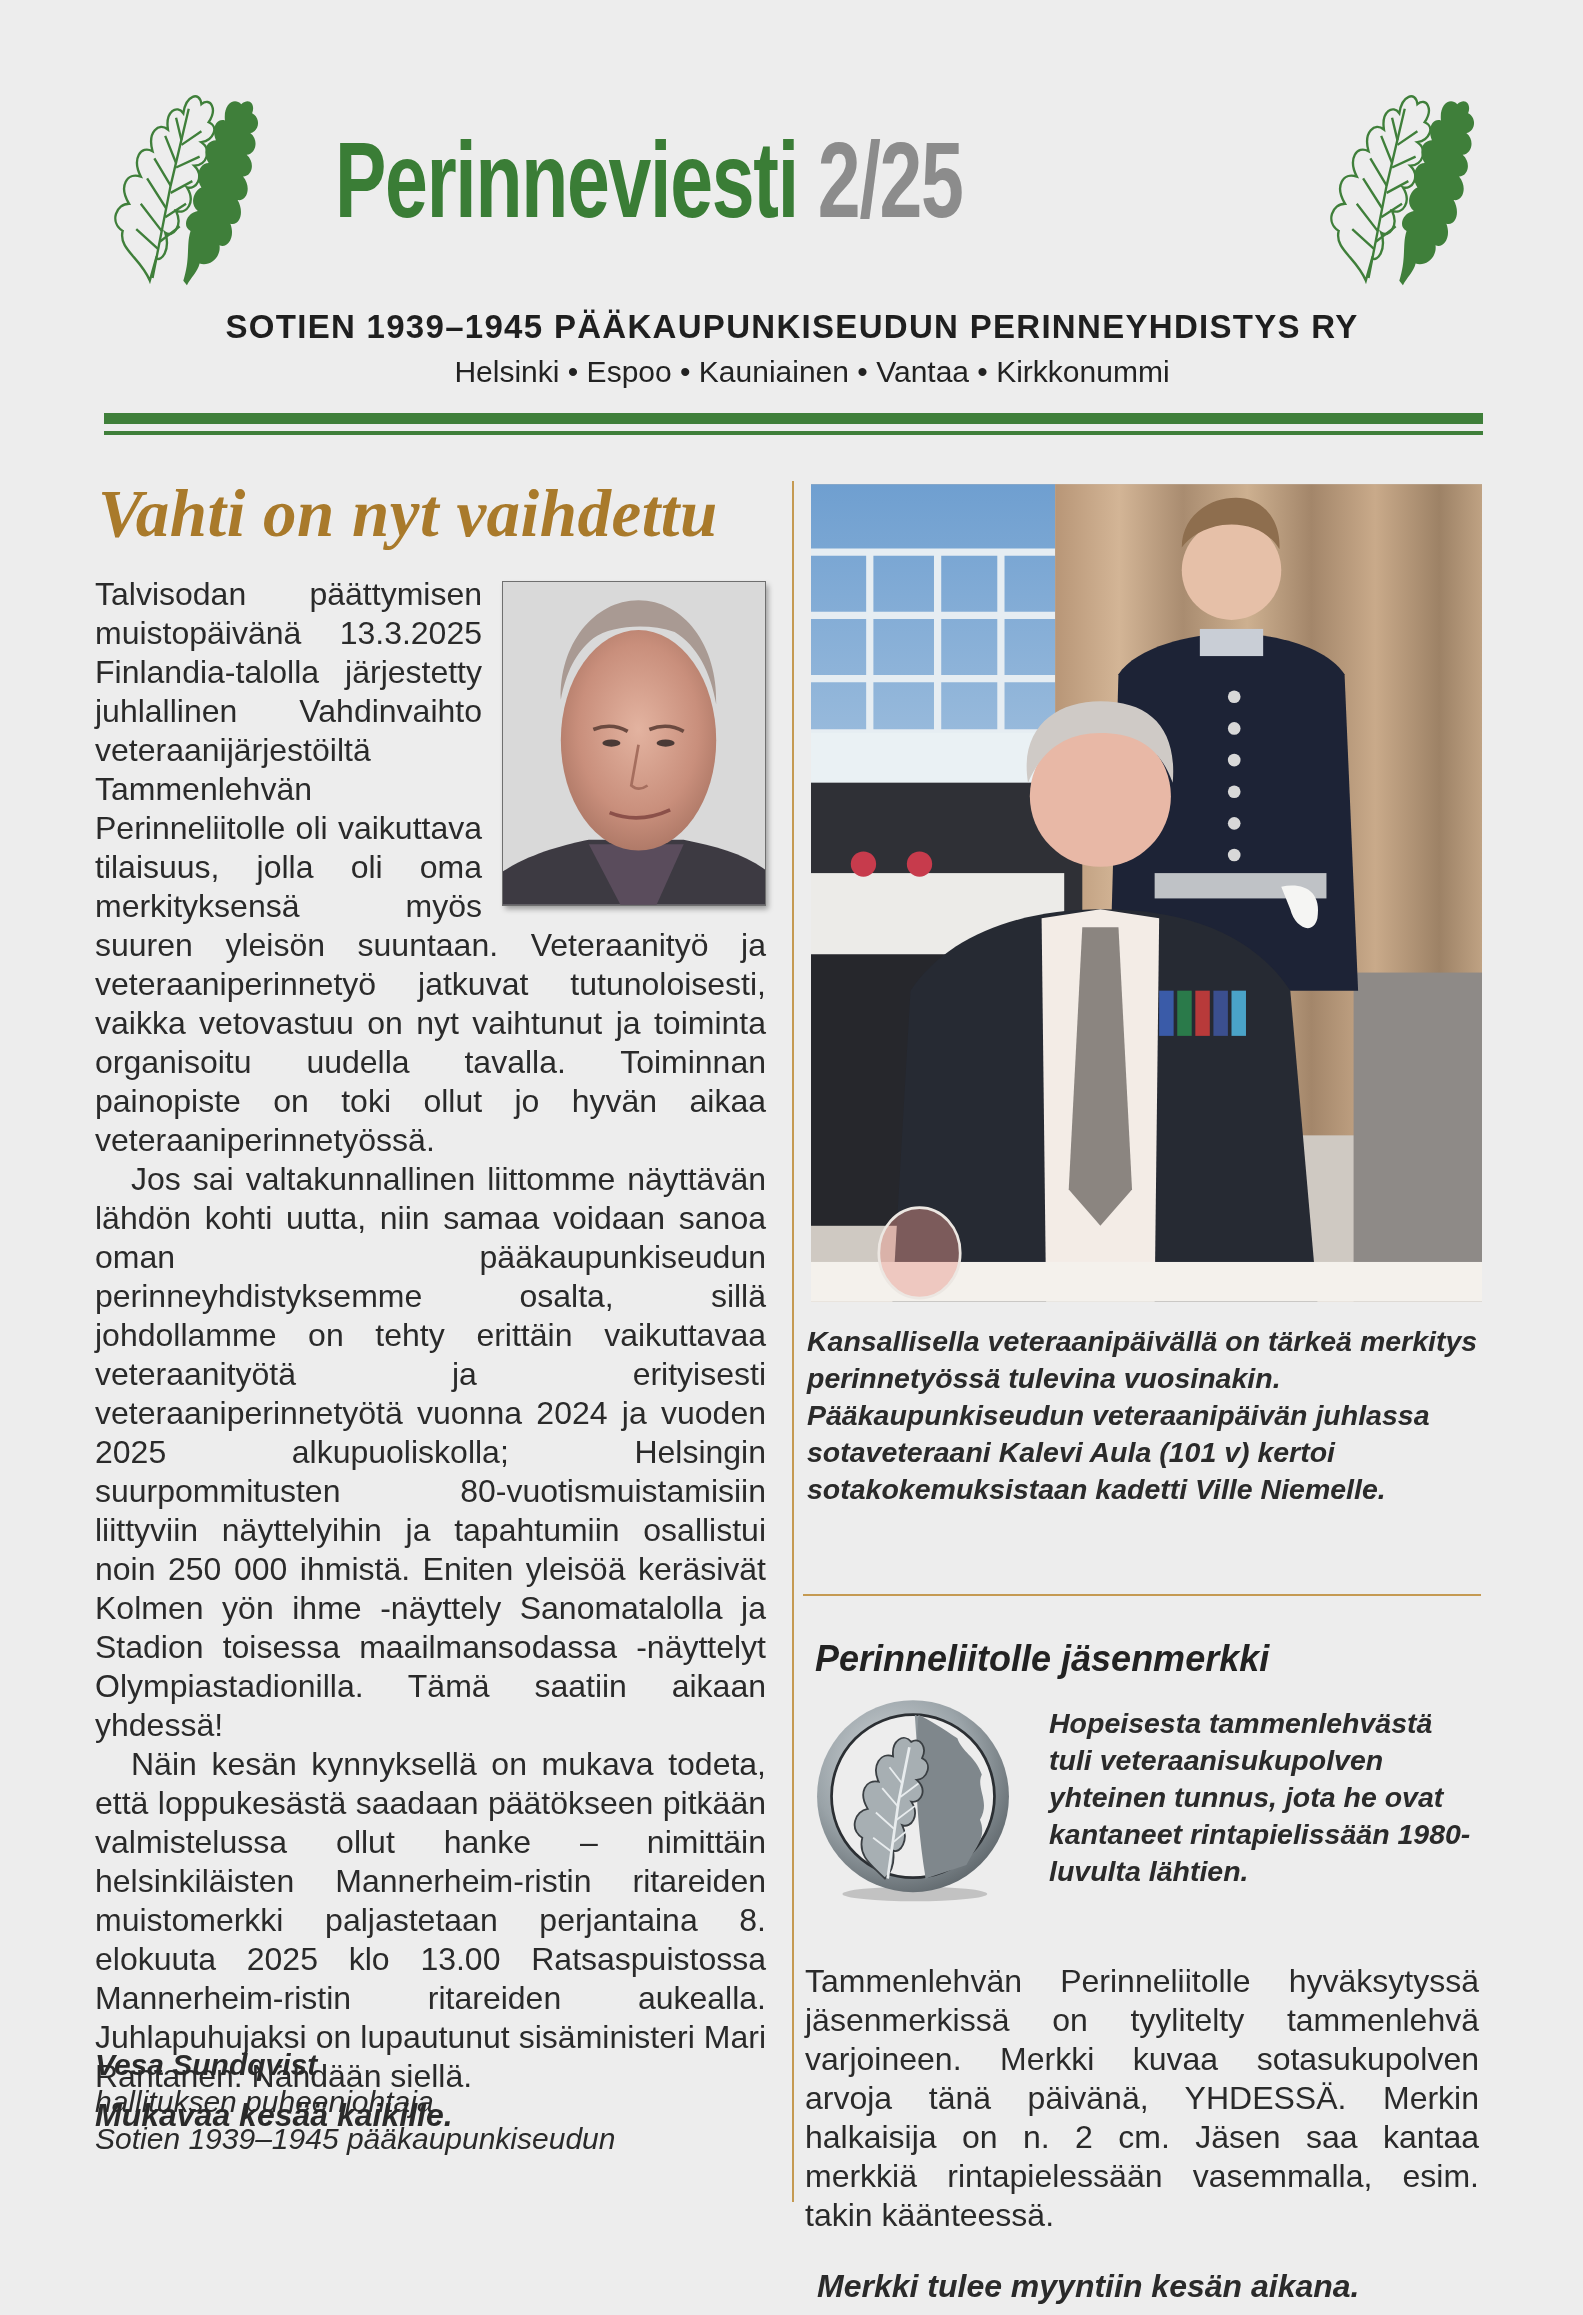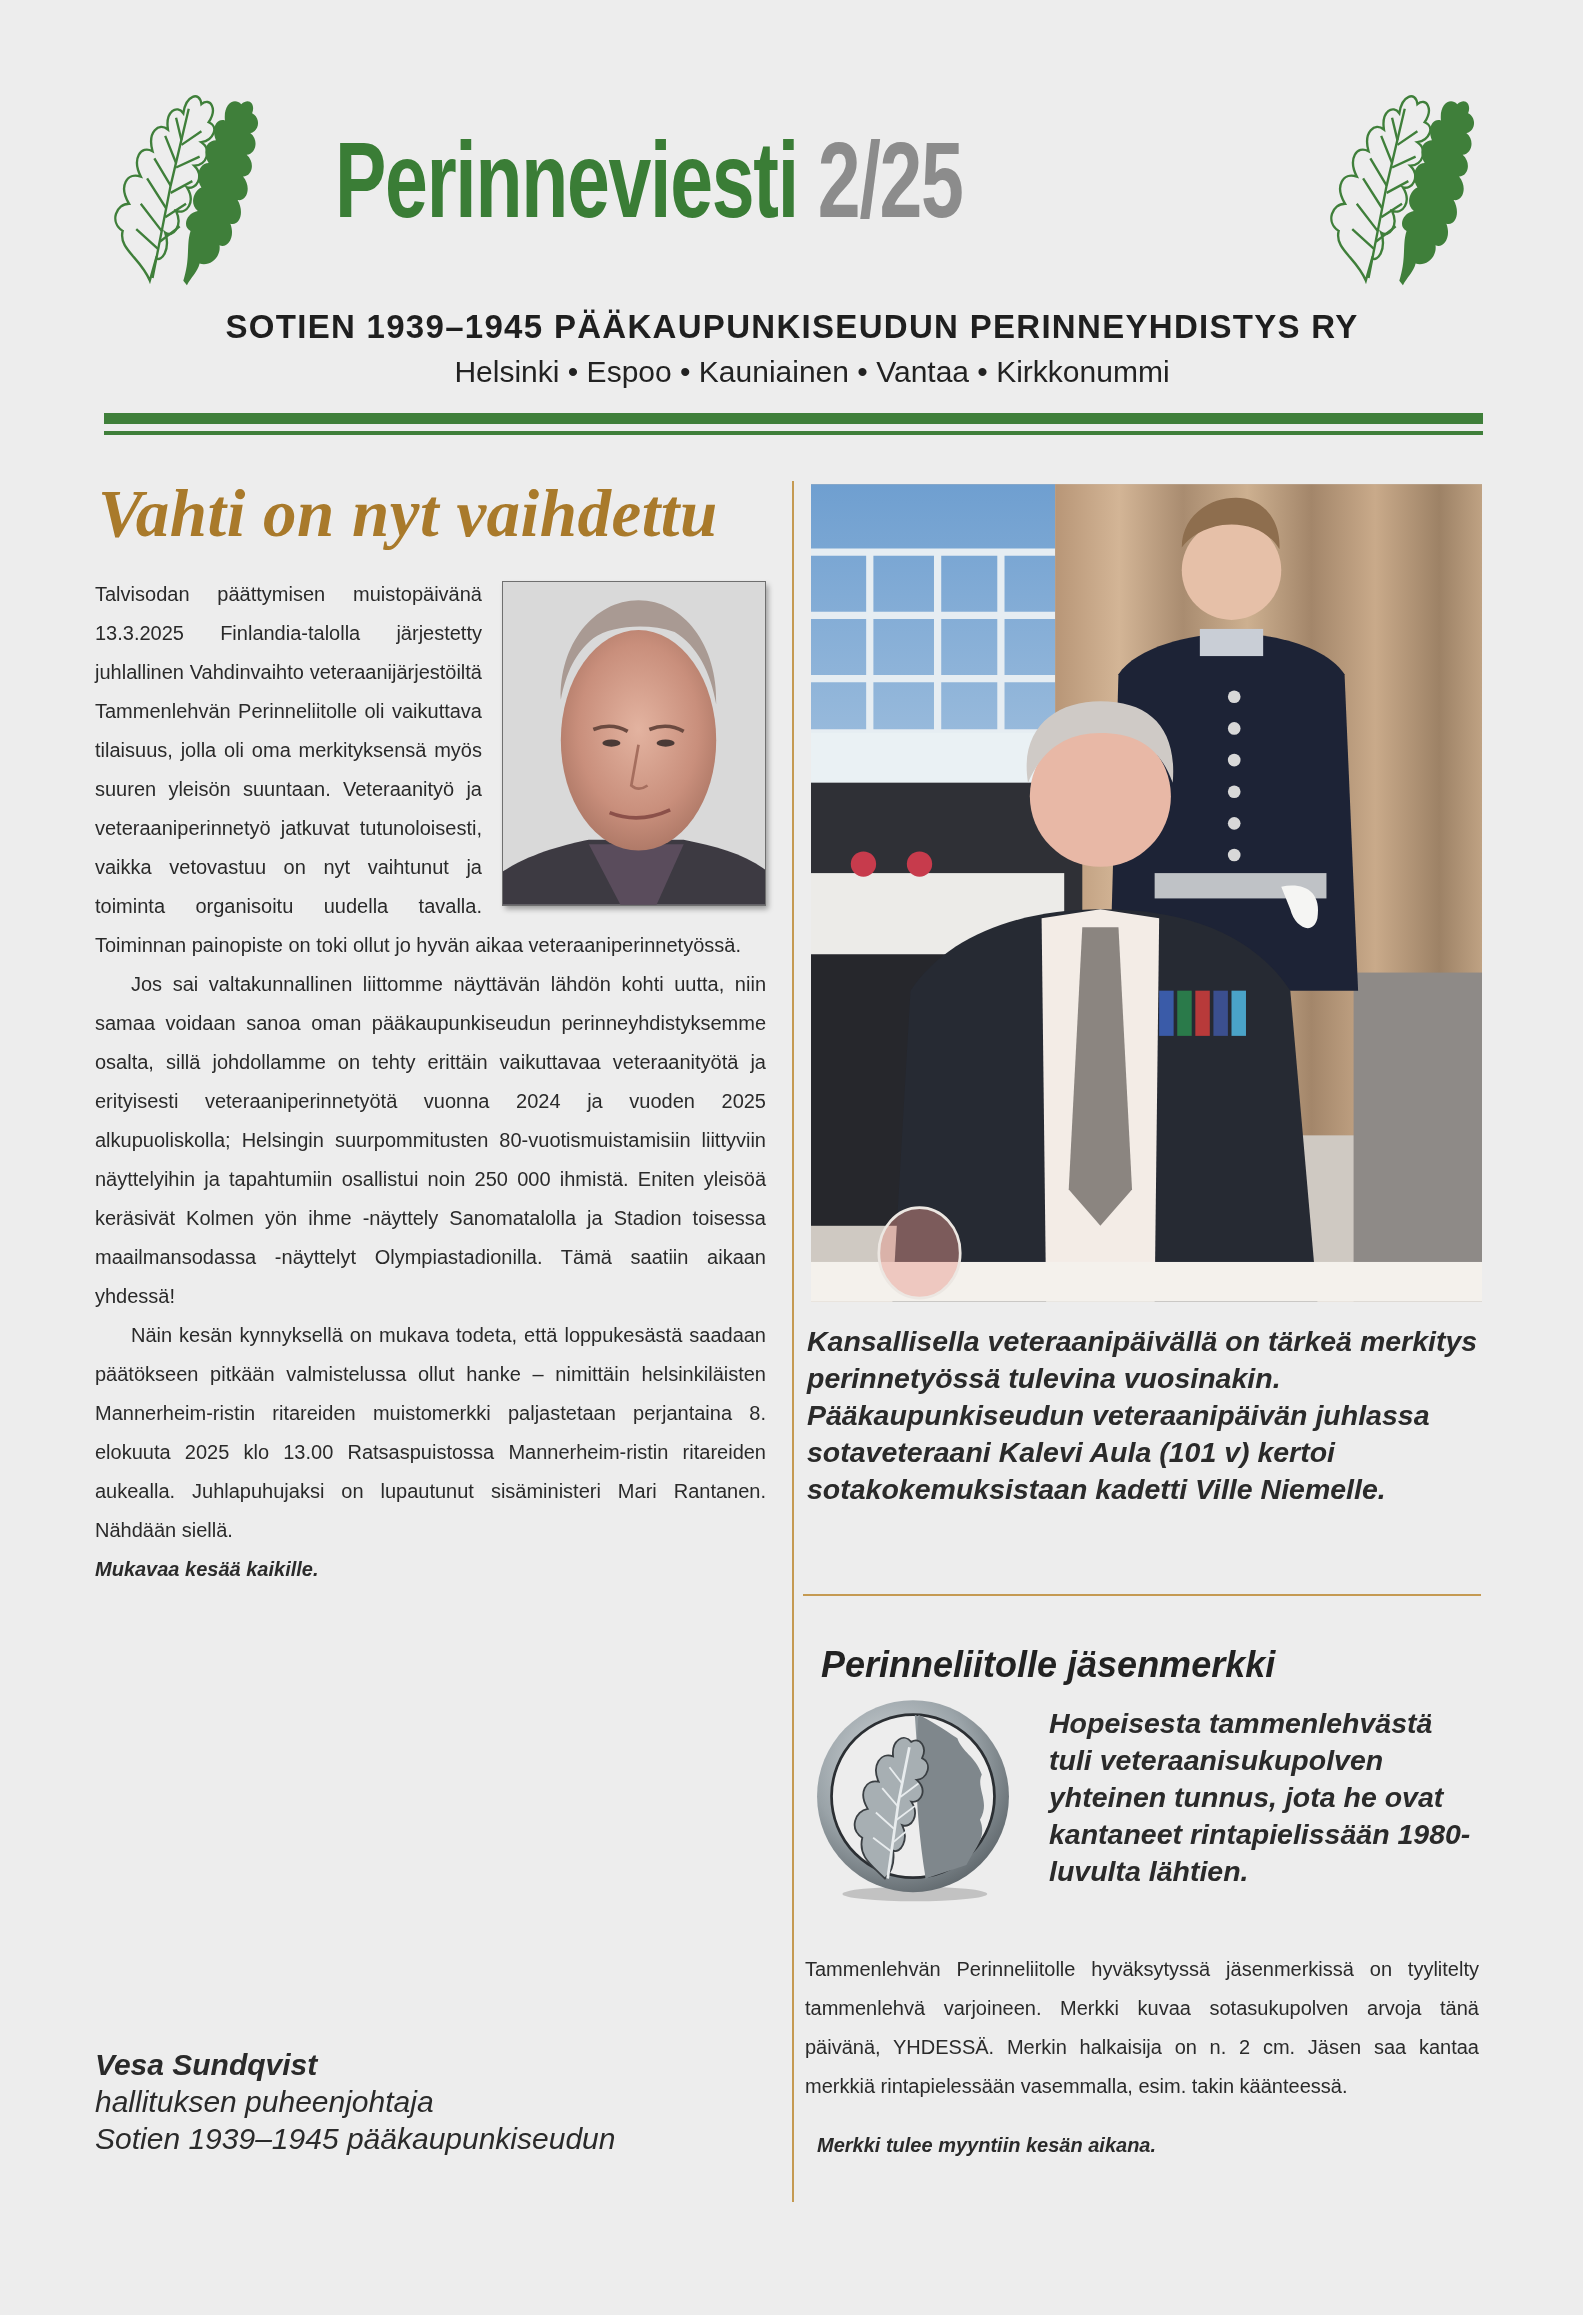--- a/index.html
+++ b/index.html
@@ -37,21 +37,21 @@
   
   .col-divider { position: absolute; left: 792px; top: 481px; width: 1.8px; height: 1721px; background: #c59a52; }
 
   
   .headline {
     position: absolute; left: 98px; top: 475px;
     font-family: "Liberation Serif", serif; font-style: italic; font-weight: bold;
     font-size: 67px; color: #a97a2b; letter-spacing: 0.5px; white-space: nowrap;
   }
   .body-text {
-    font-size: 20px; line-height: 39px; color: #2a2a2a;
+    font-size: 32px; line-height: 39px; color: #2a2a2a;
     text-align: justify; margin: 0;
   }
   .left-col { position: absolute; left: 95px; top: 575px; width: 671px; }
   .left-col p { margin: 0; }
   .left-col p.indent { text-indent: 36px; }
   .portrait {
     float: right; width: 262px; height: 323px; margin: 6.3px 0 9px 20px;
     border: 1.8px solid #6f6f6f; box-shadow: 2.7px 3.6px 5.4px rgba(0,0,0,0.35);
     background: #dadada; position: relative; overflow: hidden;
   }
@@ -230,21 +230,21 @@
       <ellipse cx="120" cy="850" rx="45" ry="50" fill="rgba(230,150,140,0.45)" stroke="#ece7e2" stroke-width="3"></ellipse>
     </svg>
   </div>
 
   <div class="caption">Kansallisella veteraanipäivällä on tärkeä merkitys perinnetyössä tulevina vuosinakin. Pääkaupunkiseudun veteraanipäivän juhlassa sotaveteraani Kalevi Aula (101 v) kertoi sotakokemuksistaan kadetti Ville Niemelle.</div>
 </section>
 
 <div class="gold-rule"></div>
 
 <section>
-  <h2 class="subhead" style="margin:16px;">Perinneliitolle jäsenmerkki</h2>
+  <h2 class="subhead" style="margin:10px;">Perinneliitolle jäsenmerkki</h2>
 
   <svg class="badge" viewBox="0 0 232 232">
     <defs>
       <radialGradient id="silver" cx="40%" cy="35%" r="70%">
         <stop offset="0" stop-color="#d7dcdf"></stop>
           <stop offset="0.6" stop-color="#9aa3a8"></stop>
           <stop offset="1" stop-color="#5e666b"></stop>
       </radialGradient>
     </defs>
     <ellipse cx="118" cy="222" rx="80" ry="8" fill="rgba(0,0,0,0.18)"></ellipse>

